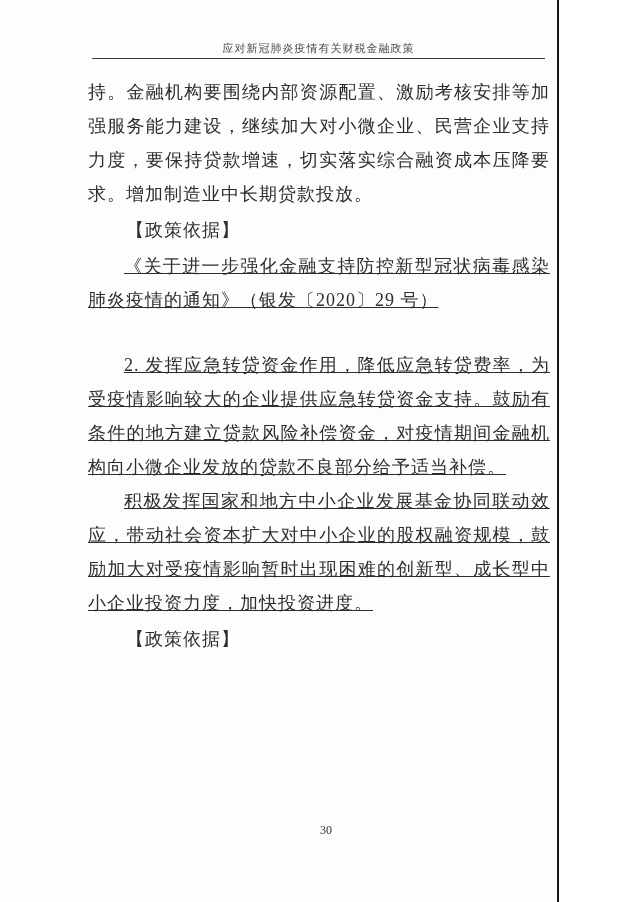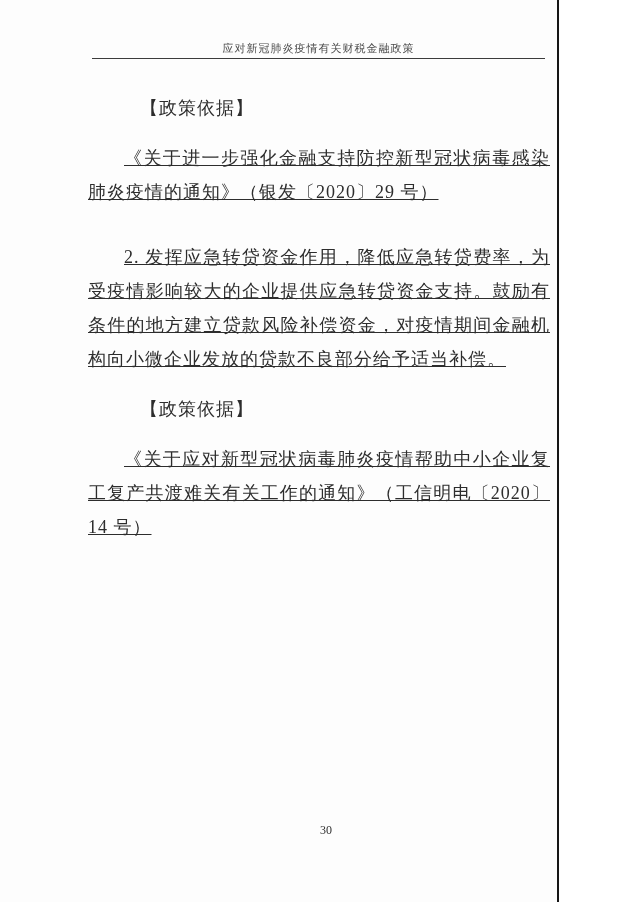--- a/index.html
+++ b/index.html
@@ -58,21 +58,21 @@
   .para {
     margin: 0;
     text-align: justify;
     text-justify: inter-character;
   }
   .para.indent {
     text-indent: 2em;
     text-decoration: underline;
   }
   .label-line {
-    margin: 16px;
+    margin: 2px;
     text-indent: 2em;
     text-align: left;
   }
   .url-block {
     margin: 0;
     text-indent: 2em;
     text-align: left;
     letter-spacing: 0;
     word-break: break-all;
   }
@@ -94,33 +94,34 @@
 
 <div class="page">
 
   <div class="scan-edge"></div>
 
   <div class="running-head">应对新冠肺炎疫情有关财税金融政策</div>
   <div class="head-rule"></div>
 
   <div class="body-col">
 
+    <p class="para">持。金融机构要围绕内部资源配置、激励考核安排等加强服务能力建设，继续加大对小微企业、民营企业支持力度，要保持贷款增速，切实落实综合融资成本压降要求。增加制造业中长期贷款投放。</p>
 
     <p class="label-line">【政策依据】</p>
 
     <p class="para indent">《关于进一步强化金融支持防控新型冠状病毒感染肺炎疫情的通知》（银发〔2020〕29 号）</p>
 
 
 
     <div class="section-gap"></div>
 
     <p class="para indent">2. 发挥应急转贷资金作用，降低应急转贷费率，为受疫情影响较大的企业提供应急转贷资金支持。鼓励有条件的地方建立贷款风险补偿资金，对疫情期间金融机构向小微企业发放的贷款不良部分给予适当补偿。</p>
 
+    <p class="para indent">积极发挥国家和地方中小企业发展基金协同联动效应，带动社会资本扩大对中小企业的股权融资规模，鼓励加大对受疫情影响暂时出现困难的创新型、成长型中小企业投资力度，加快投资进度。</p>
 
     <p class="label-line">【政策依据】</p>
 
-    <p class="para indent">《关于应对新型冠状病毒肺炎疫情帮助中小企业复工复产共渡难关有关工作的通知》（工信明电〔2020〕14 号）</p>
 
   </div>
 
   <div class="page-number">30</div>
 
 </div>
 
 </body></html>

